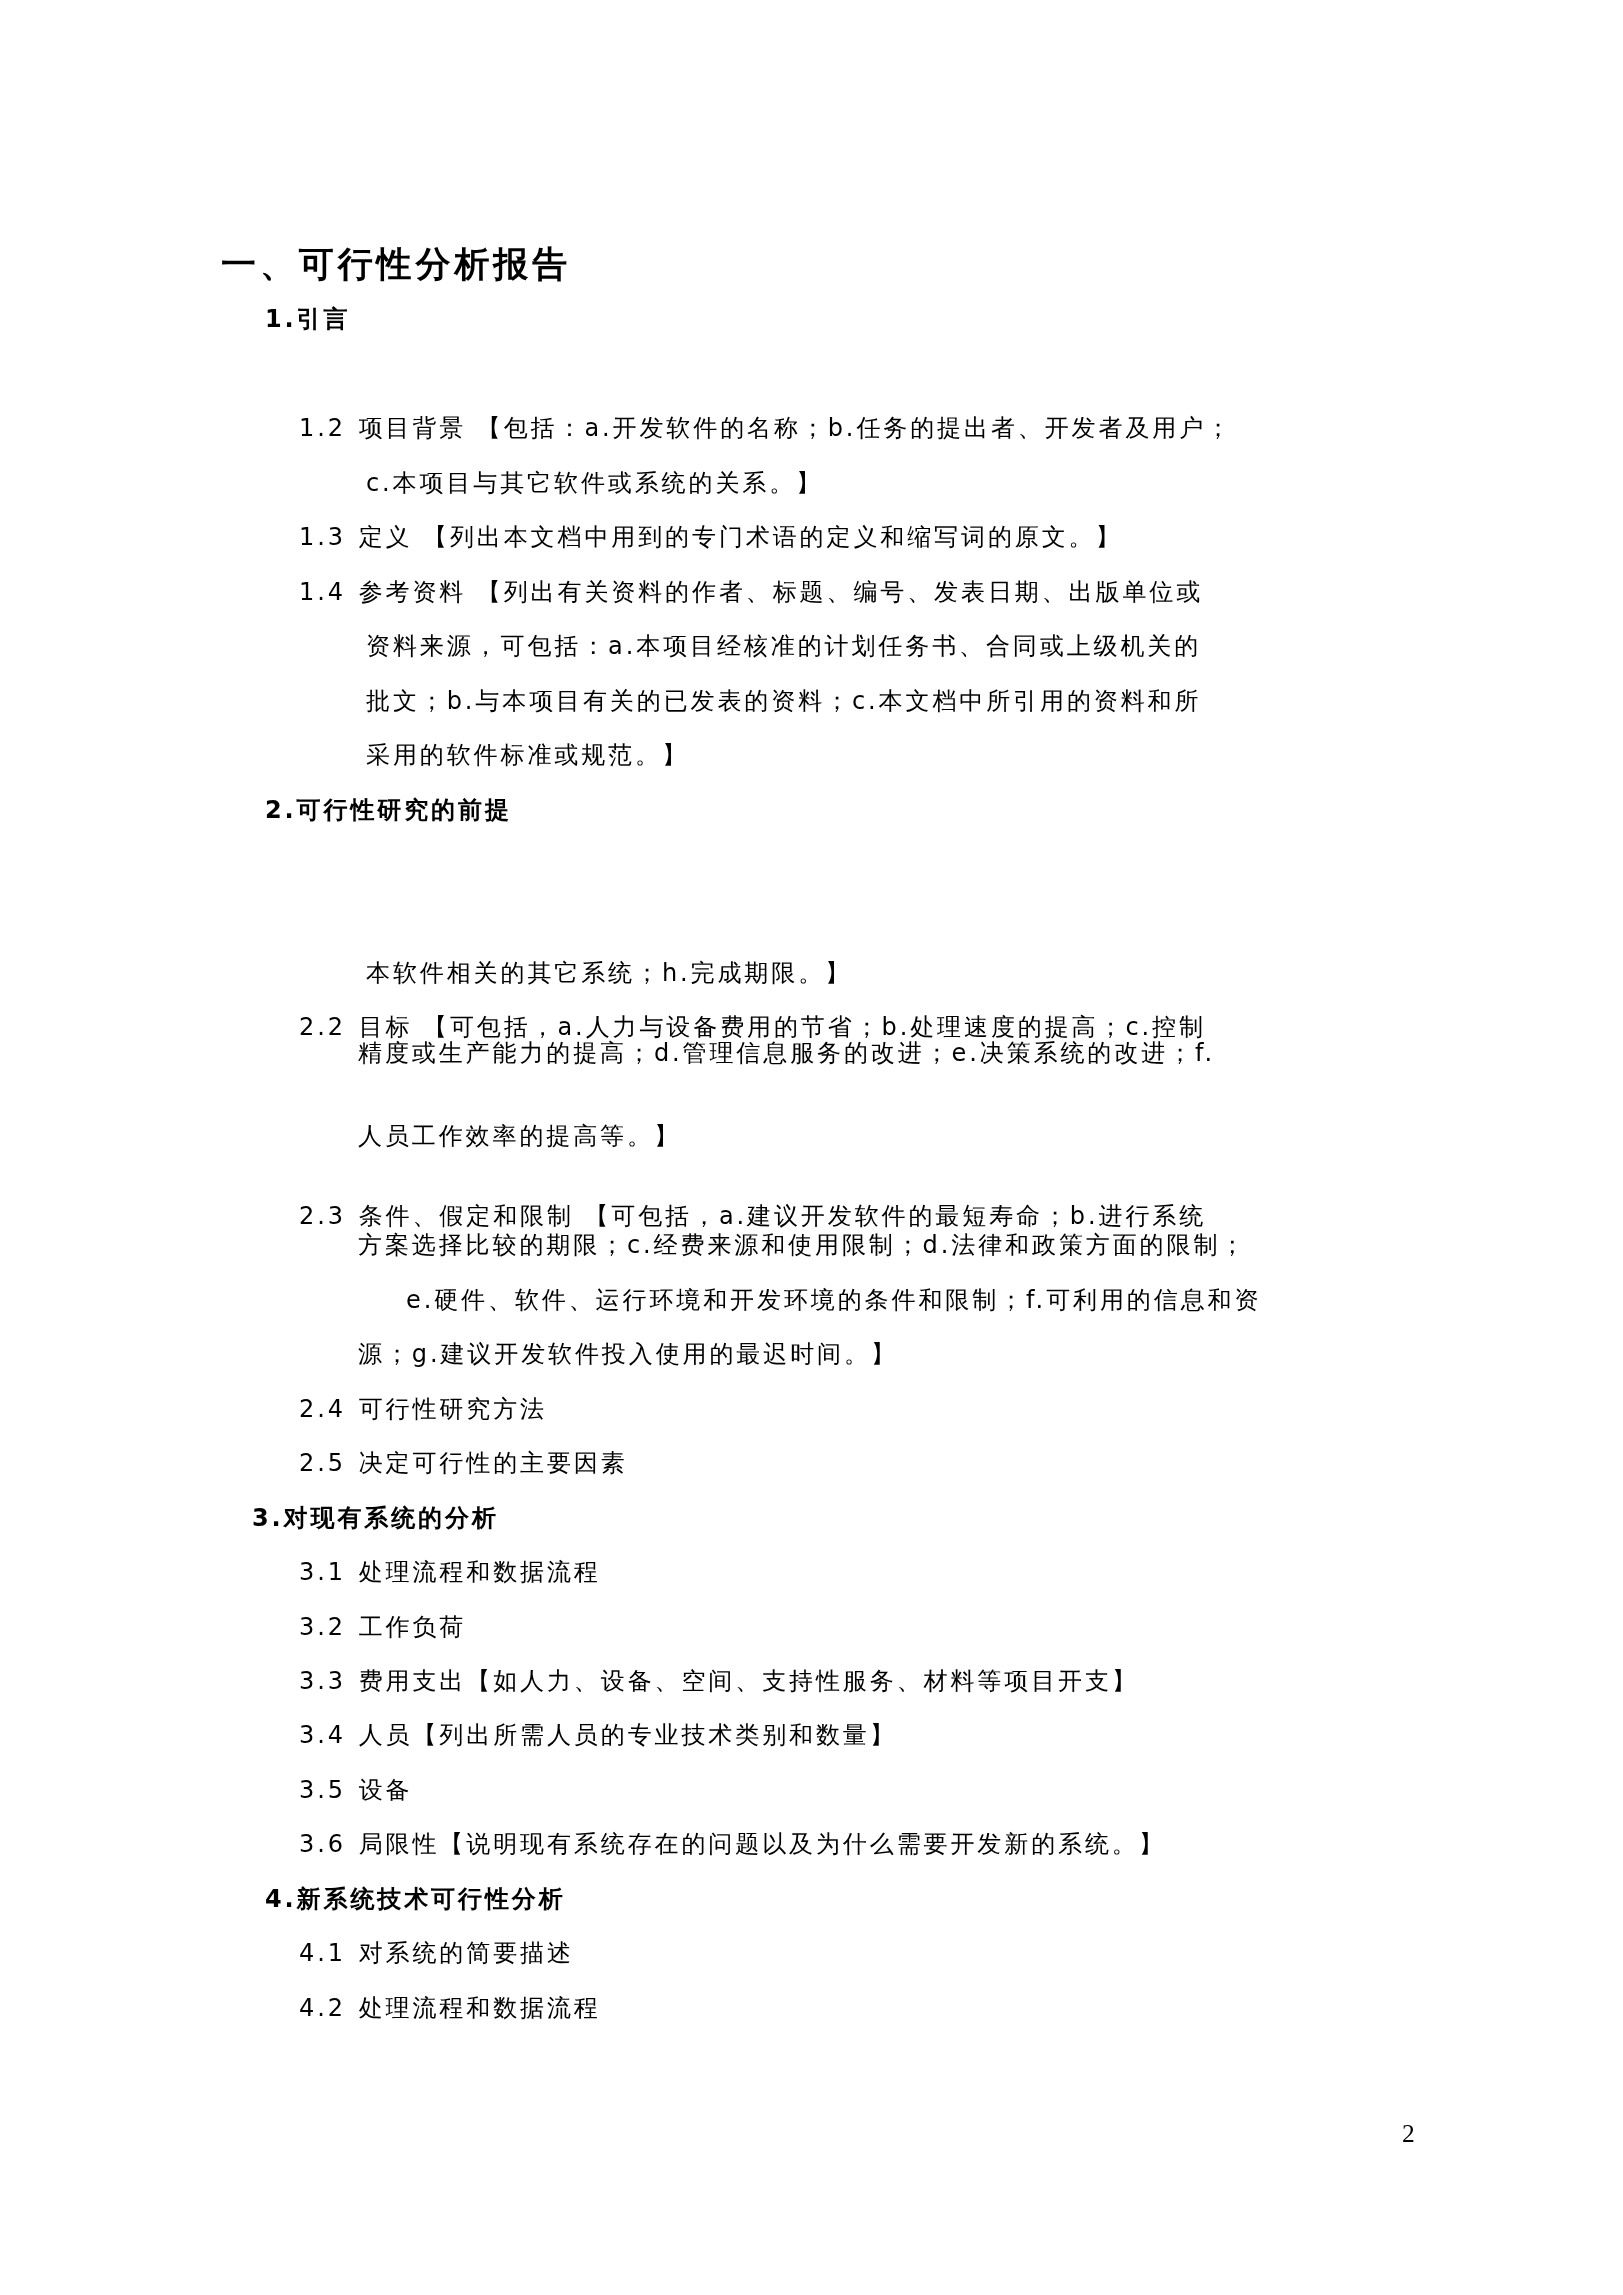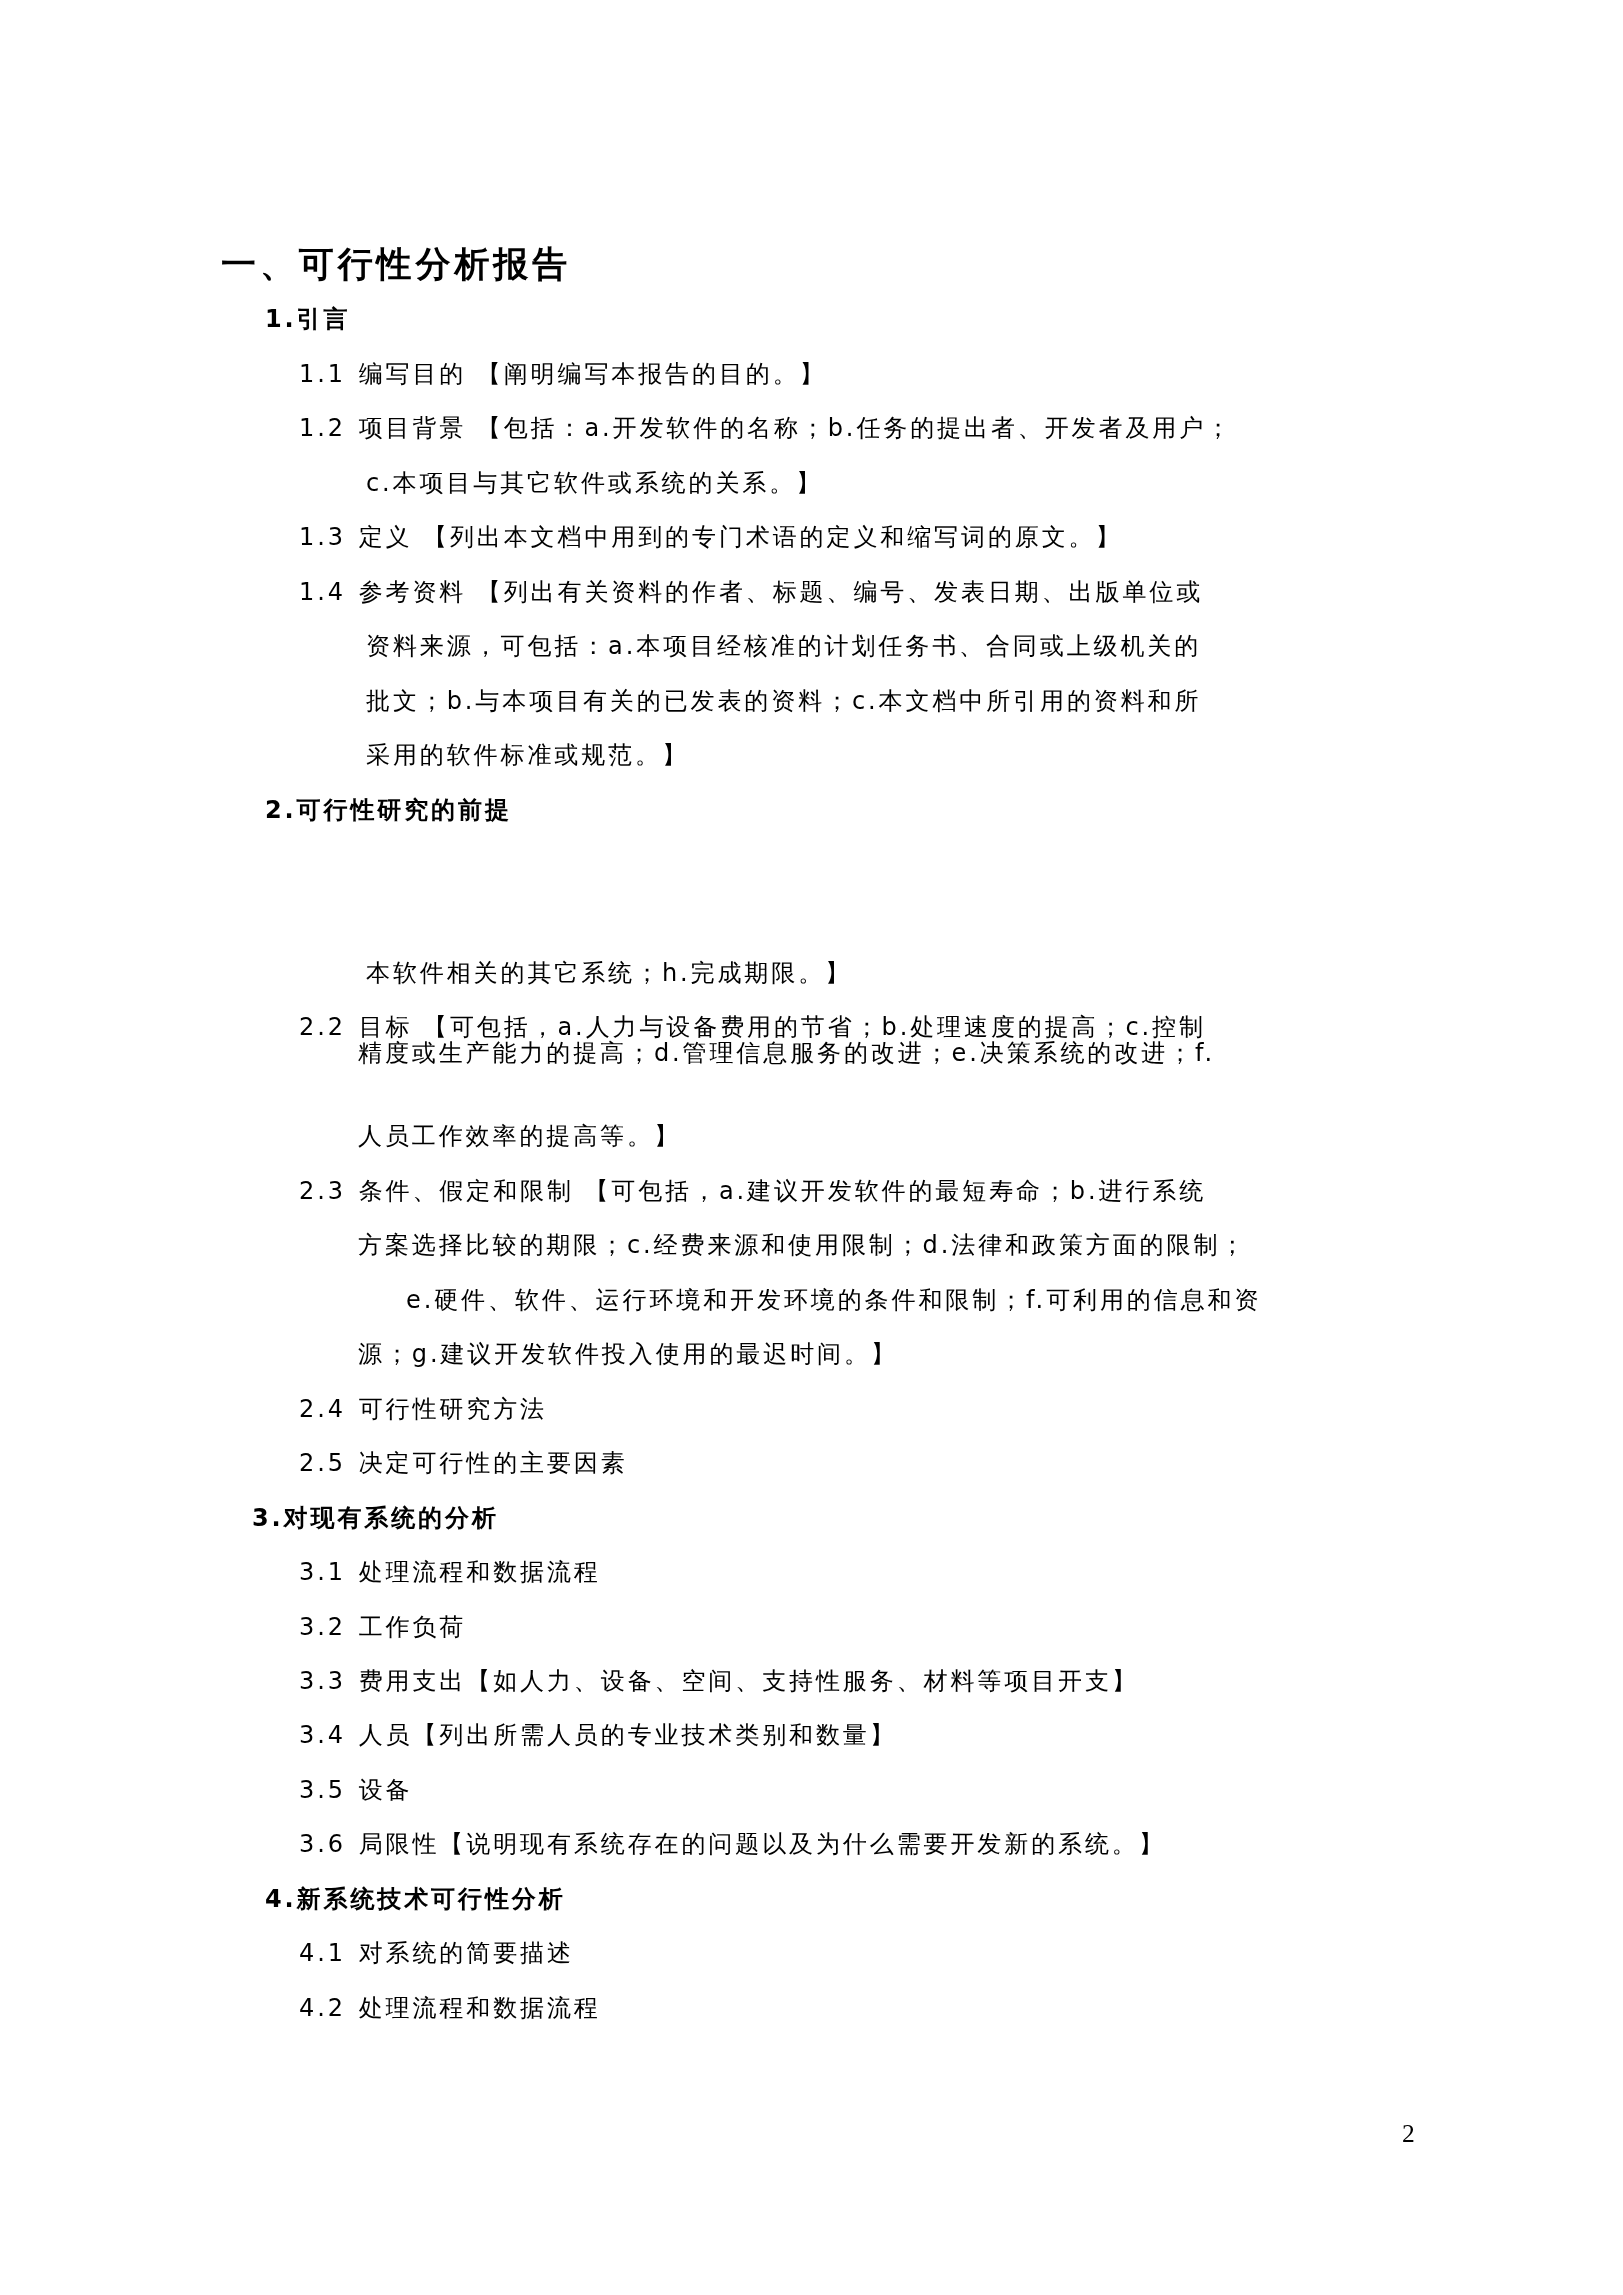--- a/index.html
+++ b/index.html
@@ -13,23 +13,20 @@
   .pageno { position: absolute; font-family: "Liberation Serif", serif; font-size: 25.5px; }
 </style>
 </head>
 <body>
 
 <div class="page">
   <div class="line h1" style="left:221px; top:245px;">一、可行性分析报告</div>
 
   <div class="line h2" style="left:265px; top:300px;">1.引言</div>
 
-  <div class="line" style="left:299px; top:355px;">
-    <span class="num">1.1</span><span>编写目的 【阐明编写本报告的目的。】</span>
-  </div>
 
   <div class="line" style="left:299px; top:409px;">
     <span class="num">1.2</span><span>项目背景 【包括：a.开发软件的名称；b.任务的提出者、开发者及用户；</span>
   </div>
   <div class="line" style="left:366px; top:464px;">c.本项目与其它软件或系统的关系。】</div>
 
   <div class="line" style="left:299px; top:518px;">
     <span class="num">1.3</span><span>定义 【列出本文档中用到的专门术语的定义和缩写词的原文。】</span>
   </div>
 
@@ -43,21 +40,21 @@
   <div class="line h2" style="left:265px; top:791px;">2.可行性研究的前提</div>
 
   <div class="line" style="left:366px; top:954px;">本软件相关的其它系统；h.完成期限。】</div>
 
   <div class="line" style="left:299px; top:1008px;">
     <span class="num">2.2</span><span>目标 【可包括，a.人力与设备费用的节省；b.处理速度的提高；c.控制</span>
   </div>
   <div class="line" style="left:358px; top:1034px;">精度或生产能力的提高；d.管理信息服务的改进；e.决策系统的改进；f.</div>
   <div class="line" style="left:358px; top:1117px;">人员工作效率的提高等。】</div>
 
-  <div class="line" style="left:299px; top:1172px;">
+  <div class="line" style="left:299px; top:1197px;">
     <span class="num">2.3</span><span>条件、假定和限制 【可包括，a.建议开发软件的最短寿命；b.进行系统</span>
   </div>
   <div class="line" style="left:358px; top:1226px;">方案选择比较的期限；c.经费来源和使用限制；d.法律和政策方面的限制；</div>
   <div class="line" style="left:358px; top:1281px;margin-left:48px;">e.硬件、软件、运行环境和开发环境的条件和限制；f.可利用的信息和资</div>
   <div class="line" style="left:358px; top:1335px;">源；g.建议开发软件投入使用的最迟时间。】</div>
 
   <div class="line" style="left:299px; top:1390px;">
     <span class="num">2.4</span><span>可行性研究方法</span>
   </div>
   <div class="line" style="left:299px; top:1444px;">

